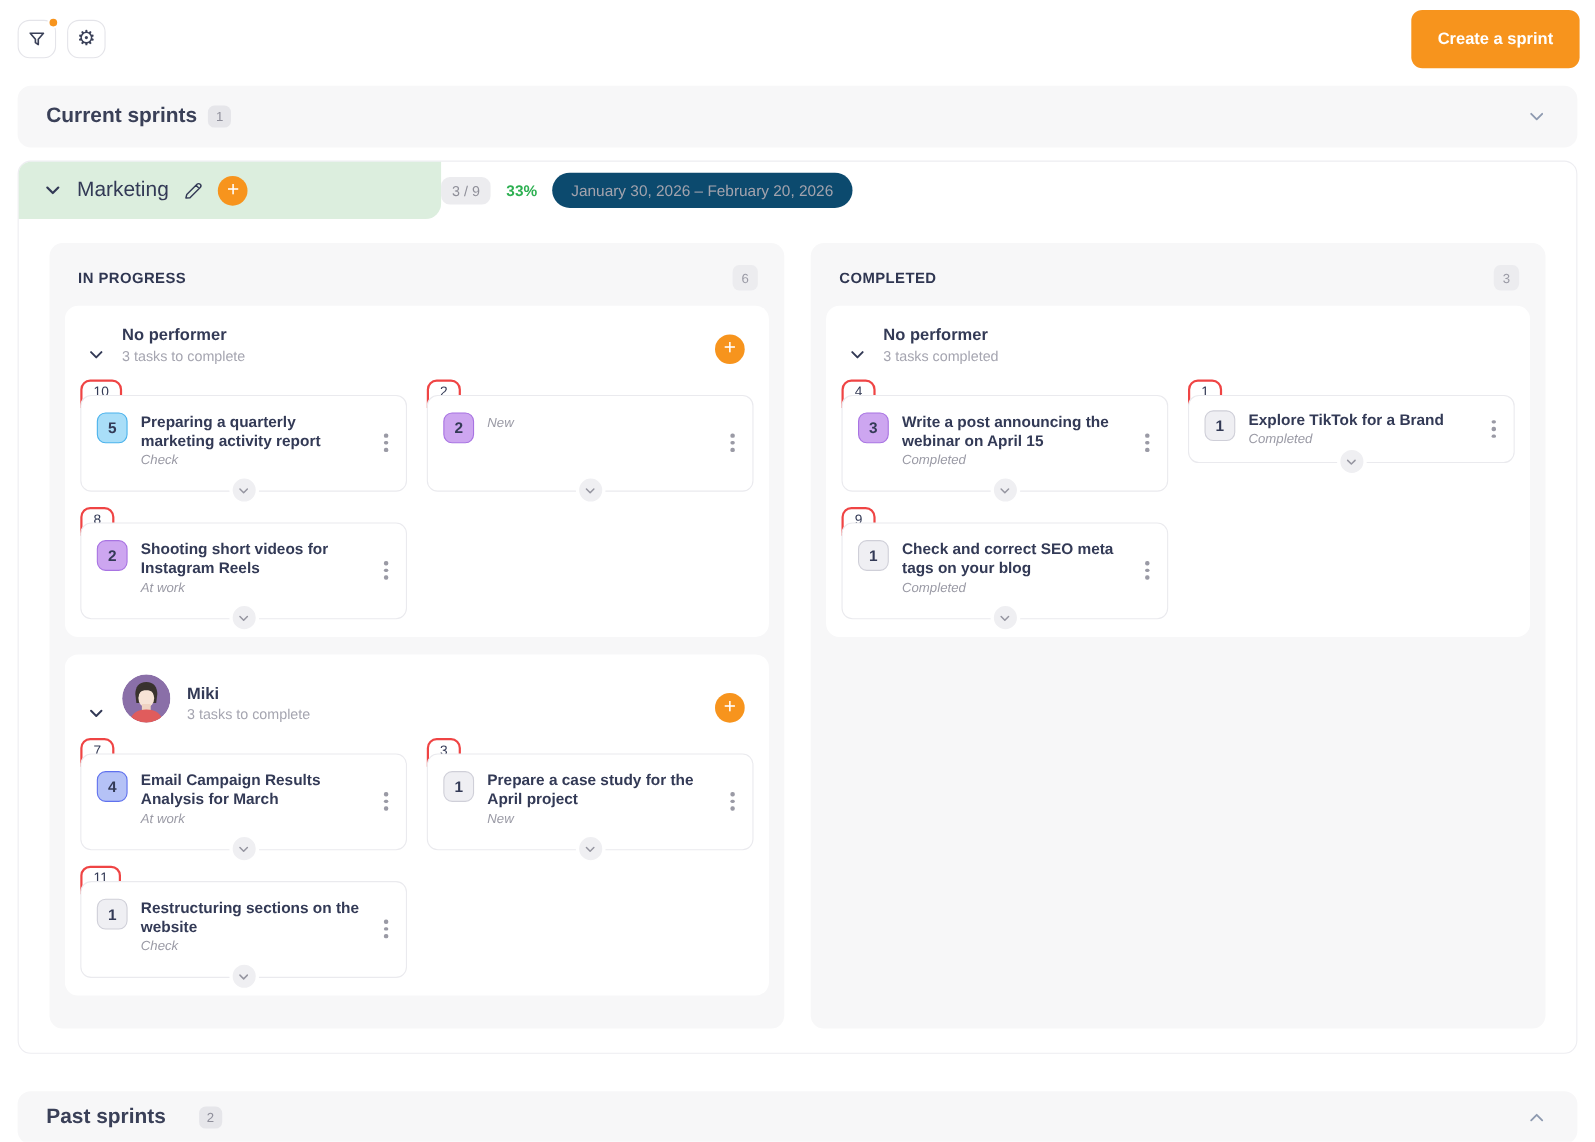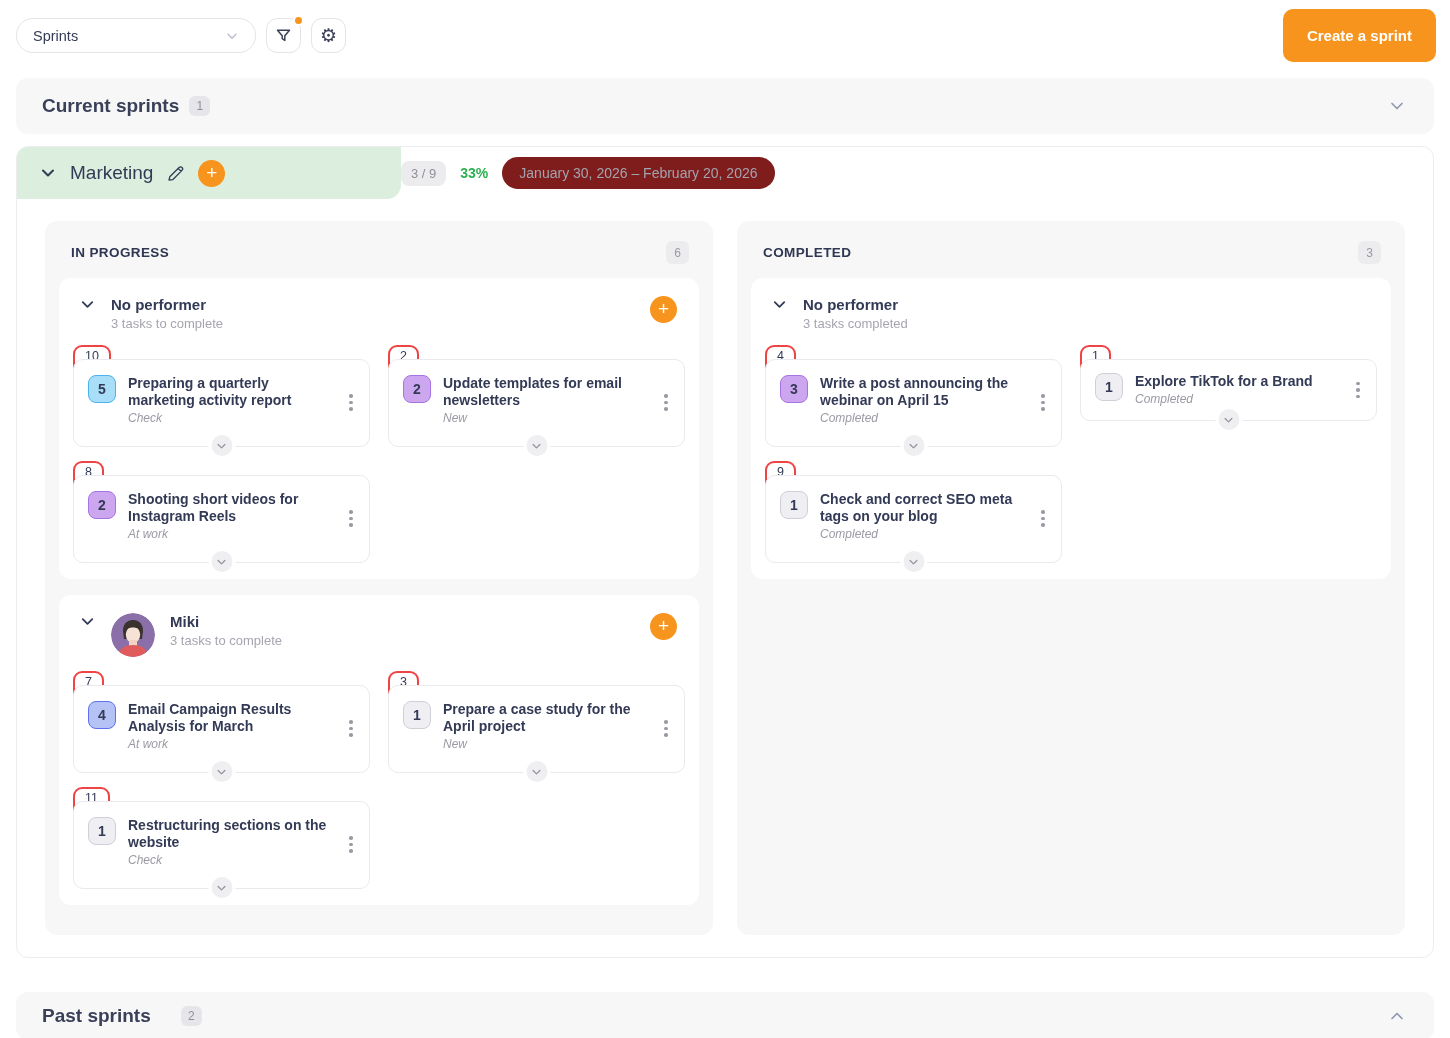--- a/index.html
+++ b/index.html
@@ -41,35 +41,35 @@
   .sprint-name { font-size:19px; font-weight:500; color:#333a56; }
   .pencil-btn { display:flex; cursor:pointer; }
   .round-add { width:27px; height:27px; border-radius:50%; background:#f7941d; color:#fff;
     border:none; font-size:19px; line-height:1; display:flex; align-items:center;
     justify-content:center; cursor:pointer; padding-bottom:2px; font-family:inherit; }
   .sprint-head-right { flex:1; display:flex; align-items:center; justify-content:flex-start;
     gap:14px; padding-right:9px; }
   .ratio-chip { background:#ececef; border-radius:8px; padding:5px 10px; font-size:13px;
     color:#8f8f99; }
   .percent { font-size:14px; font-weight:700; color:#2eb052; }
-  .date-pill { background:#7f1d1d; border-radius:16px; padding:8px 17px; font-size:14px;
+  .date-pill { background:#0c4a6e; border-radius:16px; padding:8px 17px; font-size:14px;
     color:#a3a3ad; cursor:pointer; }
 
   
   .board { display:flex; gap:24px; padding:22px 28px; }
   .column { flex:1; background:#f7f7f8; border-radius:12px; padding:10px 14px 14px;
     min-height:676px; }
   .col-head { display:flex; align-items:center; justify-content:space-between;
     padding:10px 10px 14px 12px;text-align:center; }
   .col-title { font-size:13.5px; font-weight:800; letter-spacing:.4px; color:#2f3651; }
   .col-count { width:23px; height:23px; background:#ececef; border-radius:6px; color:#9a9aa5;
     font-size:12px; display:flex; align-items:center; justify-content:center; }
 
   .group { background:#fff; border-radius:12px; margin-bottom:16px; }
-  .group-head { display:flex; align-items:flex-start; gap:15px; padding:18px 22px 12px 20px; }
+  .group-head { display:flex; align-items:flex-end; gap:15px; padding:18px 22px 12px 20px; }
   .group-chevron { color:#333a56; display:flex; cursor:pointer; }
   .avatar { width:44px; height:44px; border-radius:50%; overflow:hidden; flex:none; }
   .g-name { font-size:15px; font-weight:700; color:#333a56; }
   .g-sub { font-size:13px; color:#a5a5b0; margin-top:3px; }
   .group-head .round-add { margin-left:auto; }
 
   .task-grid { display:flex; flex-wrap:wrap; align-items:flex-start; gap:0 18px;
     padding:2px 14px 2px; }
   .task-cell { width:calc(50% - 9px); position:relative; padding-top:14px; margin-bottom:14px; }
   .task-tab { position:absolute; top:0; left:0; z-index:0; height:26px; padding:2px 10px 0;
@@ -90,28 +90,20 @@
   .t-dots i { width:3.5px; height:3.5px; border-radius:50%; background:#9a9aa5; }
   .t-expand { position:absolute; left:50%; bottom:-13px; transform:translateX(-50%);
     width:27px; height:27px; border-radius:50%; background:#efeff2; border:3px solid #fff;
     display:flex; align-items:center; justify-content:center; color:#9595a0; z-index:2;
     cursor:pointer; }
 </style>
 </head>
 <body>
 
 <div class="toolbar">
-  <div class="select-pill">
-    <span class="sel-label">Sprints</span>
-    <span style="color:#b9bdc9;display:flex;">
-      <svg width="14" height="14" viewBox="0 0 16 16">
-          <path d="M3.5 6 8 10.5 12.5 6" fill="none" stroke="currentColor" stroke-width="1.6" stroke-linecap="round" stroke-linejoin="round"></path>
-        </svg>
-    </span>
-  </div>
   <div class="icon-btn">
     <span style="display:flex;">
       <svg width="17" height="17" viewBox="0 0 17 17">
           <path d="M2.5 3.2 h12 l-4.7 5.5 v4.8 l-2.6 -1.9 v-2.9 Z" fill="none" stroke="#3a4058" stroke-width="1.5" stroke-linejoin="round"></path>
         </svg>
     </span>
     <span class="notif-dot"></span>
   </div>
   <div class="icon-btn">
     <span class="gear-glyph">⚙</span>
@@ -193,21 +185,20 @@
                     </svg>
       </span>
     </div>
   </div>
 
   <div class="task-cell">
     <div class="task-tab">2</div>
     <div class="task-card">
       <span class="t-badge" style="background: rgb(205, 166, 240); border-color: rgb(168, 115, 226);">2</span>
       <span class="t-text">
-        <div class="t-title">Update templates for email newsletters</div>
         <div class="t-status">New</div>
       </span>
       <span class="t-dots">
                     <i></i>
                     <i></i>
                     <i></i>
                   </span>
       <span class="t-expand">
         <svg width="12" height="12" viewBox="0 0 16 16">
                       <path d="M3.5 6 8 10.5 12.5 6" fill="none" stroke="currentColor" stroke-width="1.8" stroke-linecap="round" stroke-linejoin="round"></path>

